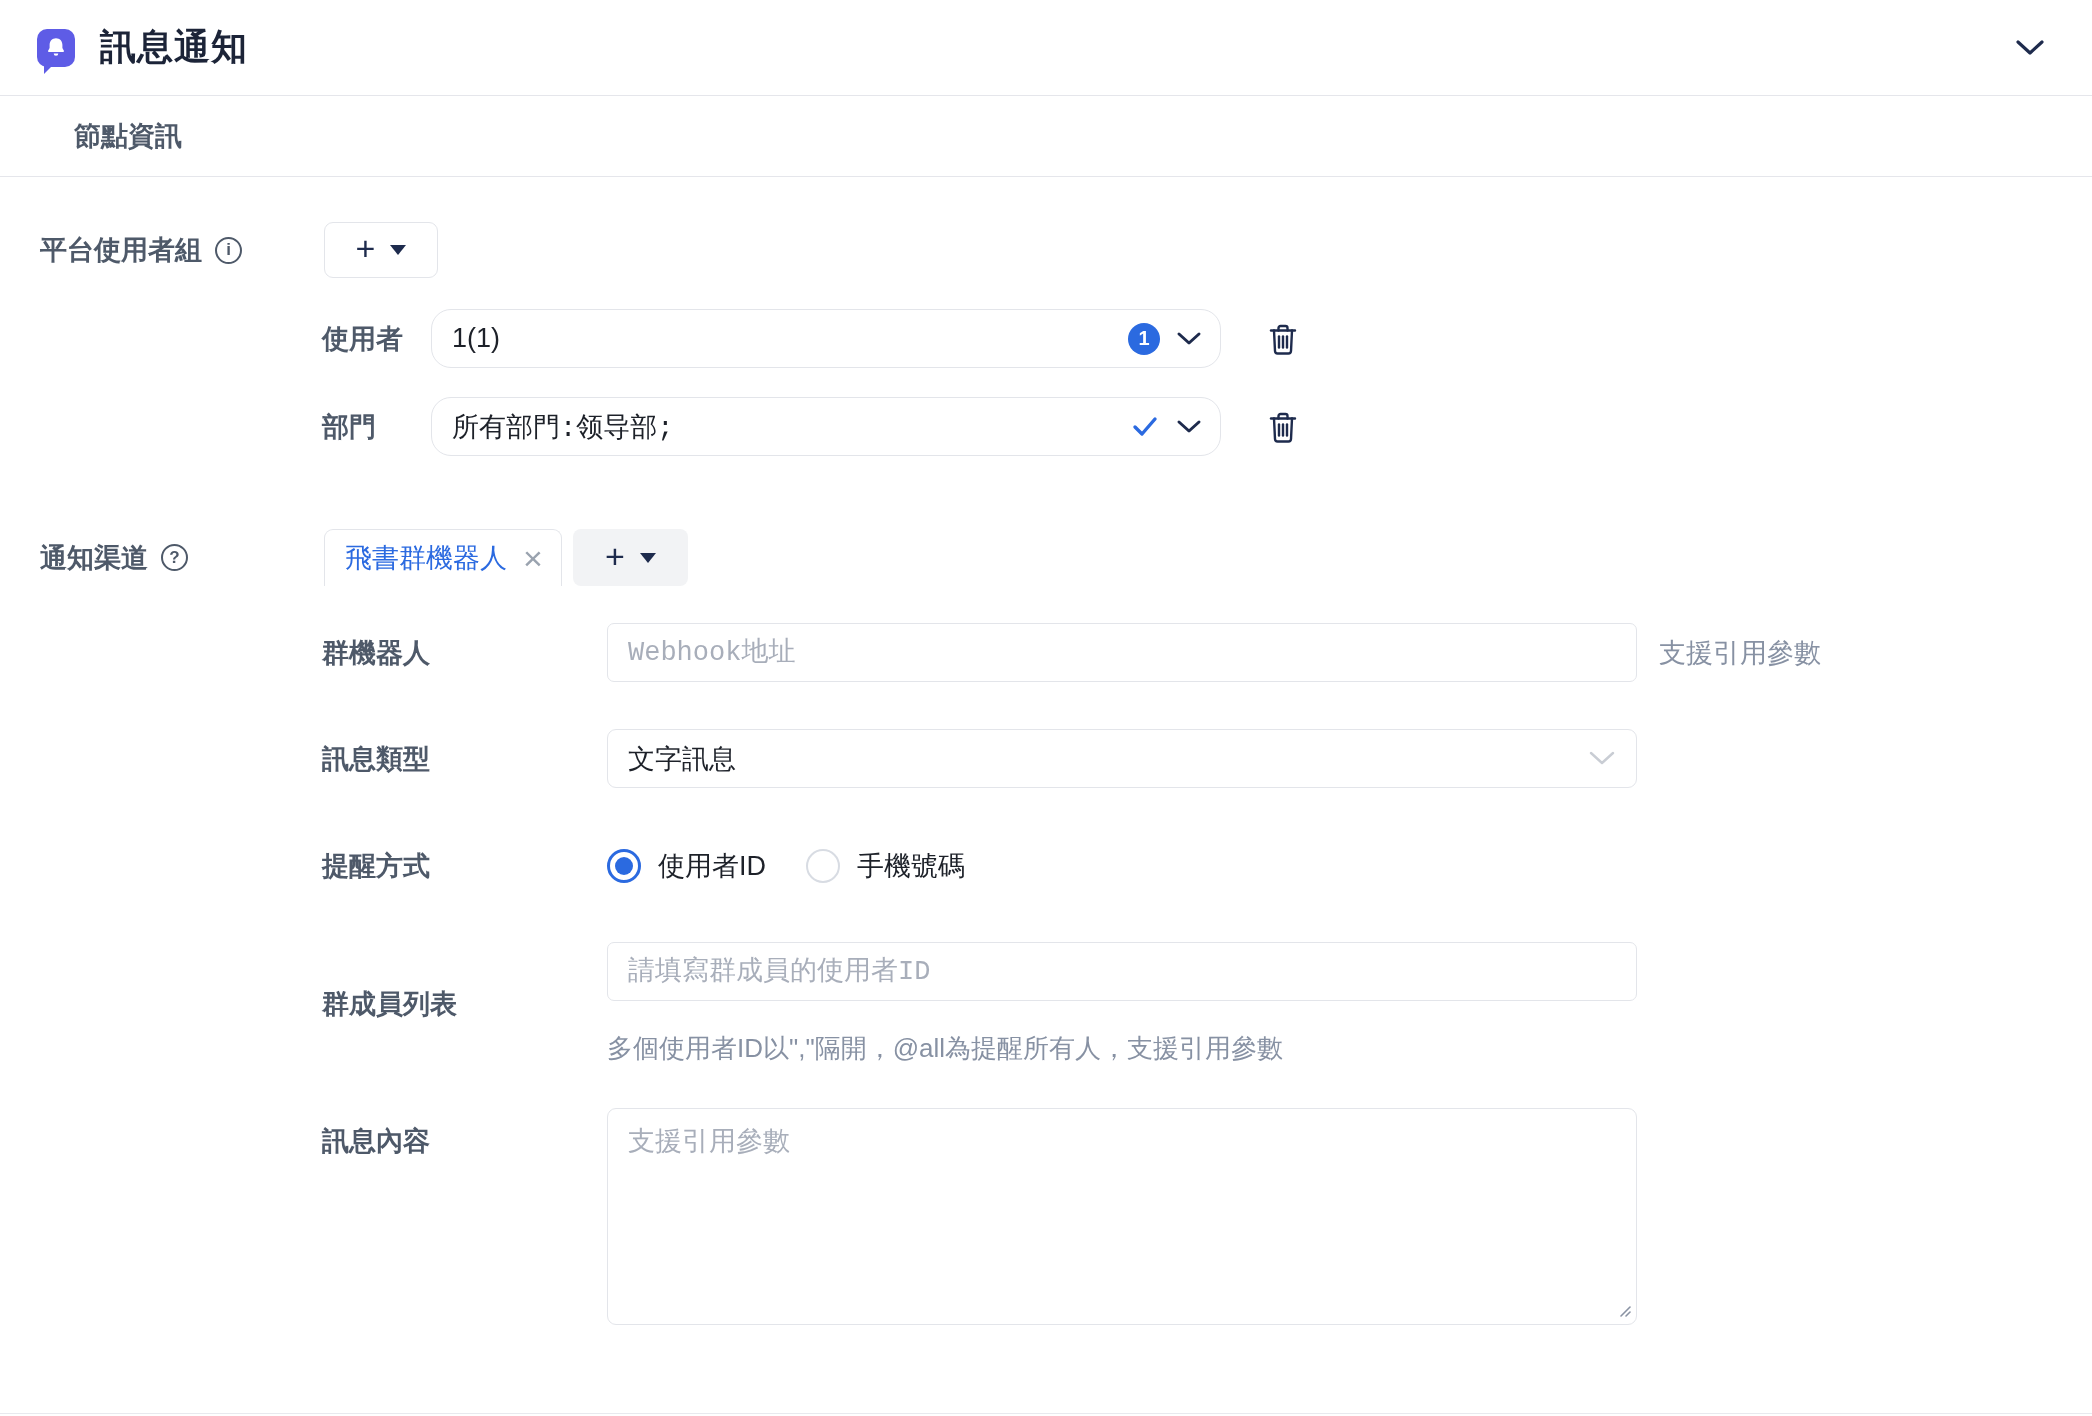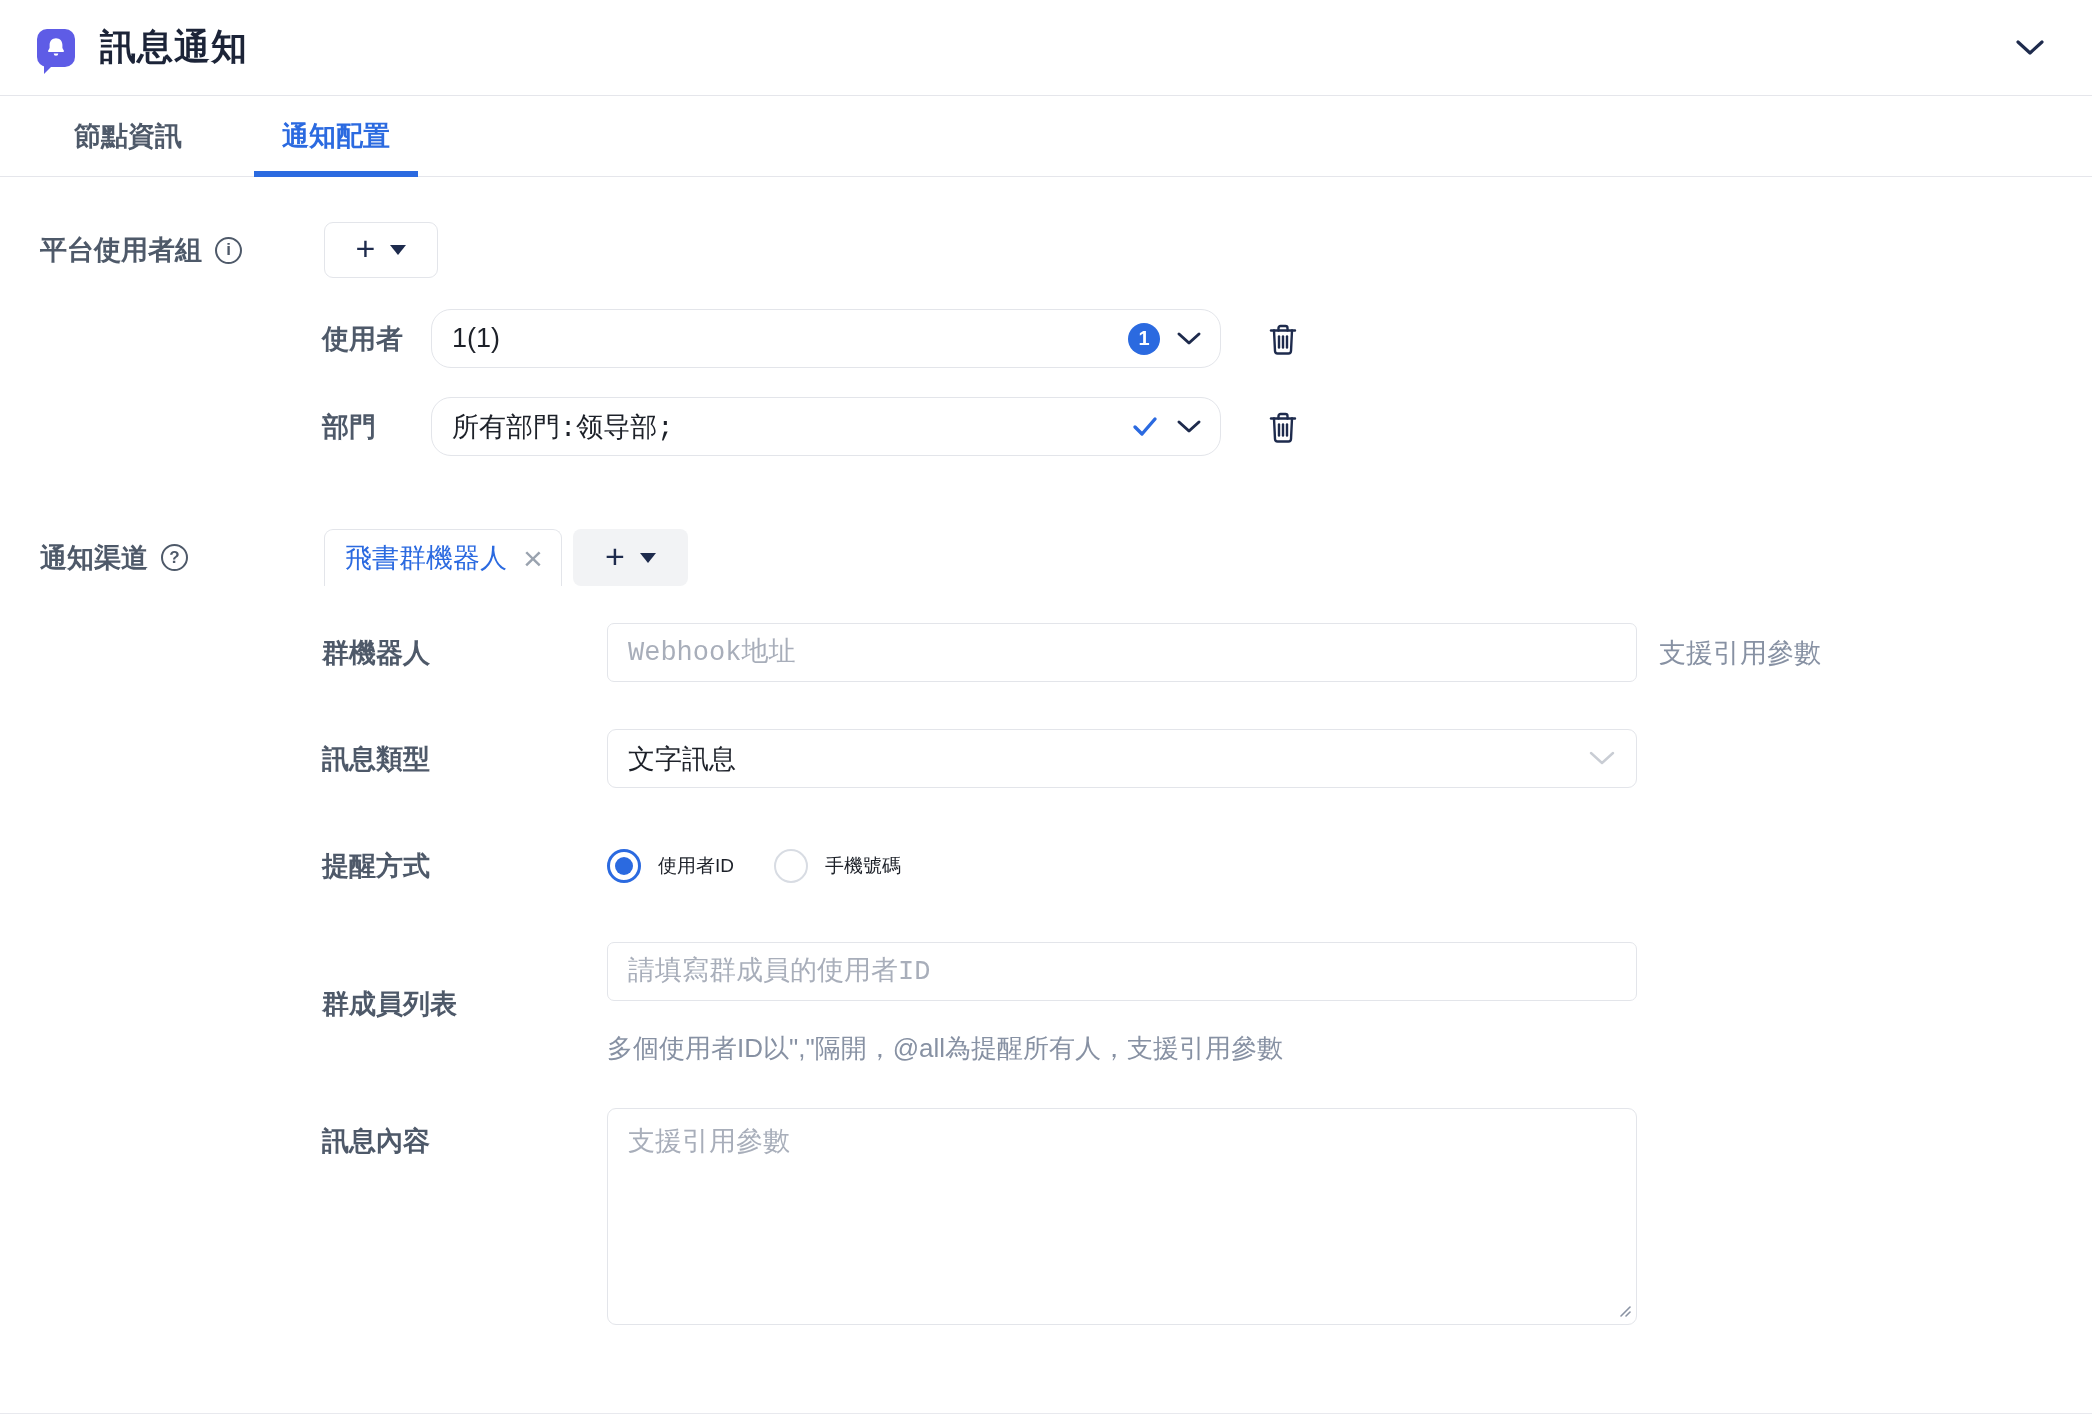--- a/index.html
+++ b/index.html
@@ -78,21 +78,21 @@
   .select-box{ width:1030px; height:59px; border:1.5px solid var(--border); border-radius:9px;
         background:#fff; display:flex; align-items:center; justify-content:space-between;
         padding:0 20px; font-size:27px; color:var(--text); cursor:pointer; }
   .radio-group{ display:flex; align-items:center; }
   .radio-item{ display:flex; align-items:center; margin-right:40px; cursor:pointer; }
   .radio-circle{ width:34px; height:34px; border-radius:50%; border:2px solid var(--radio-border);
         background:#fff; display:flex; align-items:center; justify-content:center; flex:0 0 auto; }
   .radio-item.selected .radio-circle{ border:3px solid var(--accent); }
   .radio-dot{ width:18px; height:18px; border-radius:50%; background:transparent; }
   .radio-item.selected .radio-dot{ background:var(--accent); }
-  .radio-label{ margin-left:17px; font-size:19px; color:var(--text); }
+  .radio-label{ margin-left:17px; font-size:27px; color:var(--text); }
   .field-hint{ margin-top:30px; font-size:26px; color:var(--hint); }
   .textarea-wrap{ position:relative; width:1030px; }
   .msg-textarea{ width:1030px; height:217px; border:1.5px solid var(--border); border-radius:9px;
         padding:14px 20px; font-size:27px; font-family:inherit; color:var(--text); resize:none;
         outline:none; display:block; background:#fff; }
   .msg-textarea::placeholder{ color:var(--placeholder); }
   .resize-grip{ position:absolute; right:5px; bottom:7px; pointer-events:none; display:flex; }
   .bottom-divider{ position:absolute; left:0; right:0; top:1413px; border-top:1.5px solid #e8e9ee; }
 </style>
 </head>
@@ -112,21 +112,20 @@
       <span style="display:flex">
         <svg width="30" height="18" viewBox="0 0 30 18">
             <polyline points="3,3 15,14 27,3" fill="none" stroke="#1e2b4d" stroke-width="3.2" stroke-linecap="round" stroke-linejoin="round"></polyline>
           </svg>
       </span>
     </button>
   </div>
 
   <div class="tabs">
     <button class="tab">節點資訊</button>
-    <button class="tab active">通知配置</button>
   </div>
 
   <div class="main">
 
     <div class="group">
       <div class="group-head">
         <div class="main-label-col">
           <span>平台使用者組</span>
           <button class="hint-circle">i</button>
         </div>

